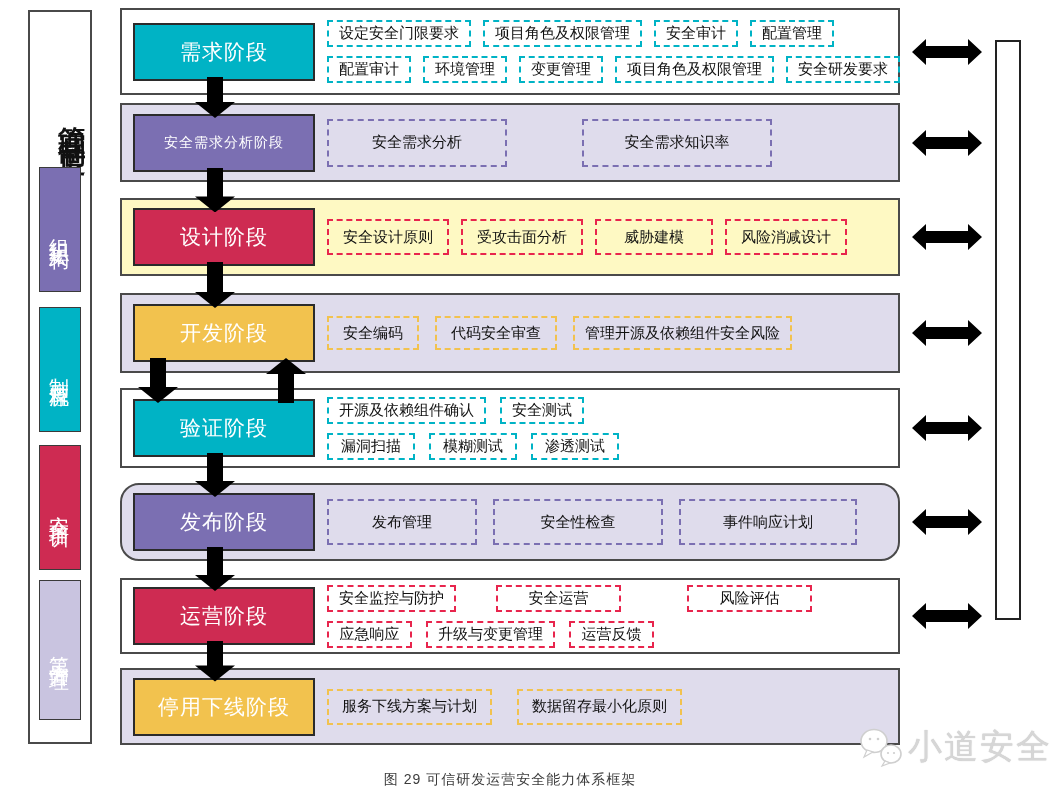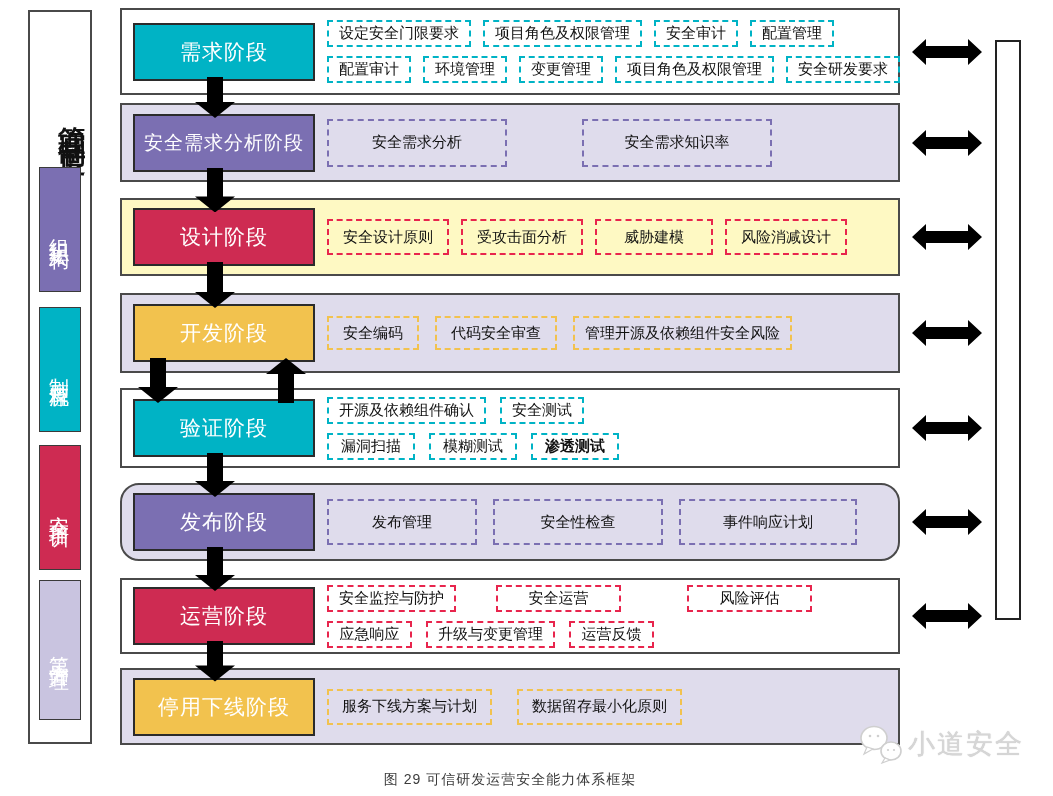--- a/index.html
+++ b/index.html
@@ -29,21 +29,21 @@
   .row{
     position:absolute;left:120px;width:780px;
     border:2px solid #4a4a4a;box-sizing:border-box;
   }
   .phase-header{
     position:absolute;left:11px;width:182px;height:58px;top:50%;transform:translateY(-50%);
     display:flex;align-items:center;justify-content:center;
     color:#fff;font-size:21px;letter-spacing:1px;
     border:2px solid #2b2b2b;box-sizing:border-box;
   }
-  .phase-header.long{font-size:19px;}
+  .phase-header.long{font-size:14px;}
   .tags{
     position:absolute;left:205px;right:10px;top:0;bottom:0;
     display:flex;flex-direction:column;justify-content:center;gap:9px;
   }
   .tag-line{display:flex;align-items:center;}
   .tag{
     display:inline-flex;align-items:center;justify-content:center;
     border-style:dashed;border-width:2px;box-sizing:border-box;
     min-height:27px;padding:1px 10px;font-size:15px;color:#111;background:transparent;
     white-space:nowrap;
@@ -53,21 +53,21 @@
   .right-bar{
     position:absolute;left:995px;top:40px;width:26px;height:580px;
     background:#fff;border:2px solid #222;box-sizing:border-box;
   }
   .caption{
     position:absolute;left:120px;width:780px;top:771px;text-align:center;
     font-size:14px;color:#3c3c3c;letter-spacing:1px;
   }
   .watermark{
     position:absolute;left:858px;top:724px;display:flex;align-items:center;gap:4px;
-    color:#d6d6d6;font-size:27px;letter-spacing:2px;
+    color:#d6d6d6;font-size:34px;letter-spacing:2px;
     text-shadow:0 0 1px #bdbdbd;
   }
 </style>
 </head>
 <body>
 
 <div class="canvas">
 
   <div class="sidebar">
     <div class="sidebar-title">管理制度</div>
@@ -193,21 +193,21 @@
               <span>安全测试</span>
             </div>
           </div>
           <div class="tag-line" style="gap: 14px;">
             <div class="tag" style="border-color: rgb(0, 179, 197); min-width: 88px;">
               <span>漏洞扫描</span>
             </div>
             <div class="tag" style="border-color: rgb(0, 179, 197); min-width: 88px;">
               <span>模糊测试</span>
             </div>
-            <div class="tag" style="border-color: rgb(0, 179, 197); min-width: 88px; font-weight: bold;">
+            <div class="tag" style="border-color: rgb(0, 179, 197); min-width: 88px;">
               <span>渗透测试</span>
             </div>
           </div>
         </div>
       </div>
       <div class="row" style="top: 483px; height: 78px; background: rgb(223, 220, 236); border-radius: 19px;">
         <div class="phase-header" style="background: rgb(123, 111, 178);">
           <span>发布阶段</span>
         </div>
         <div class="tags">

